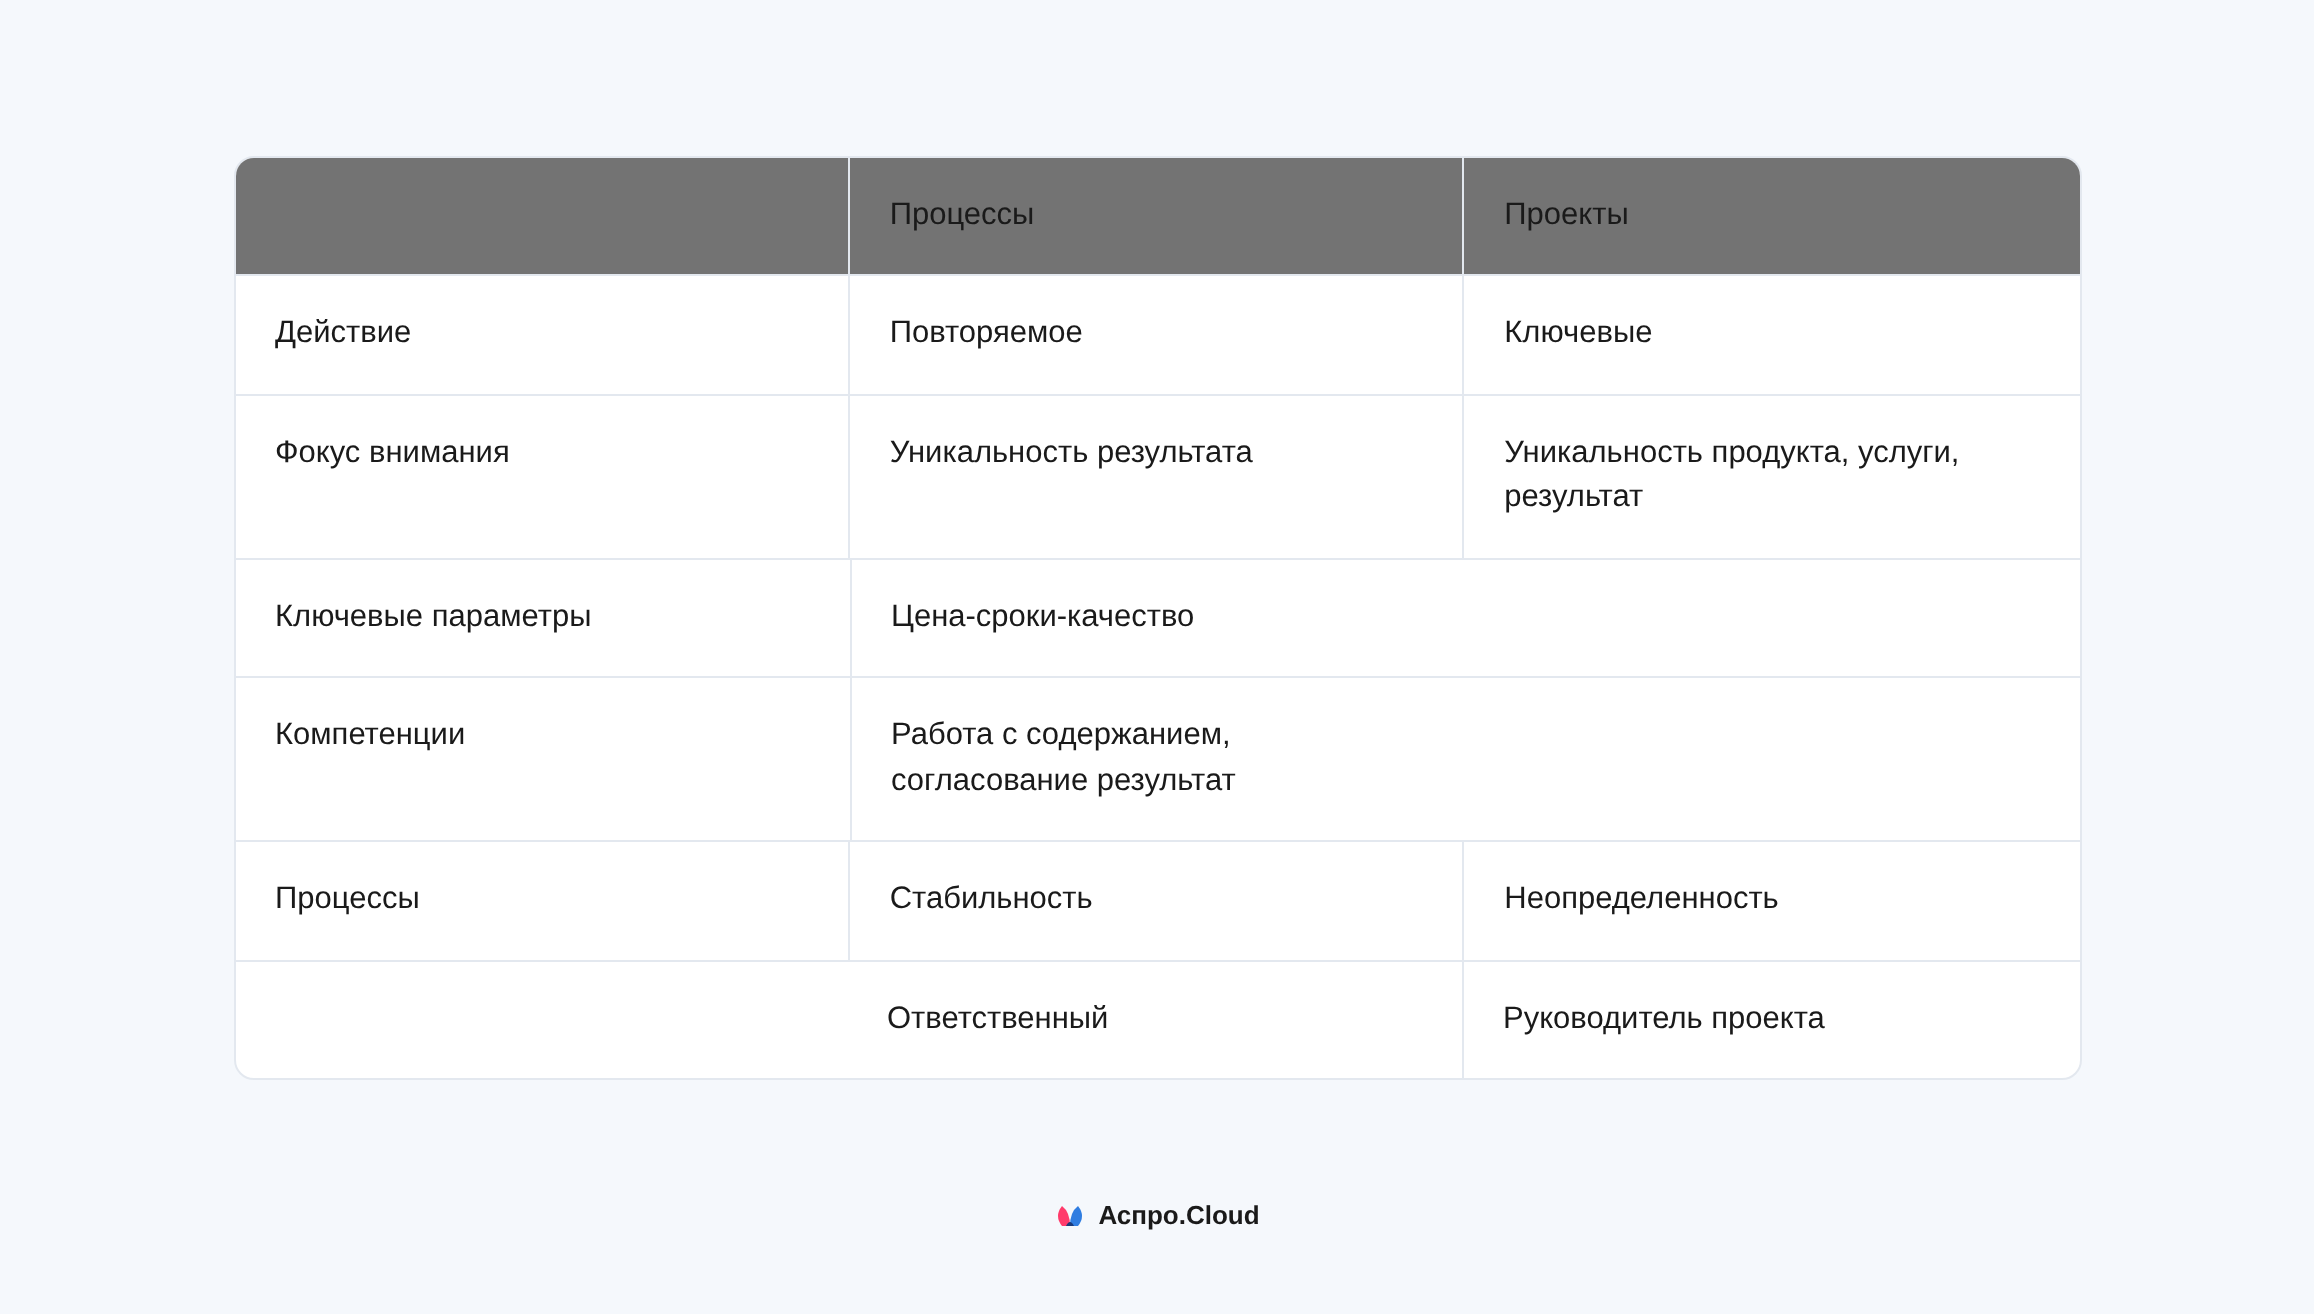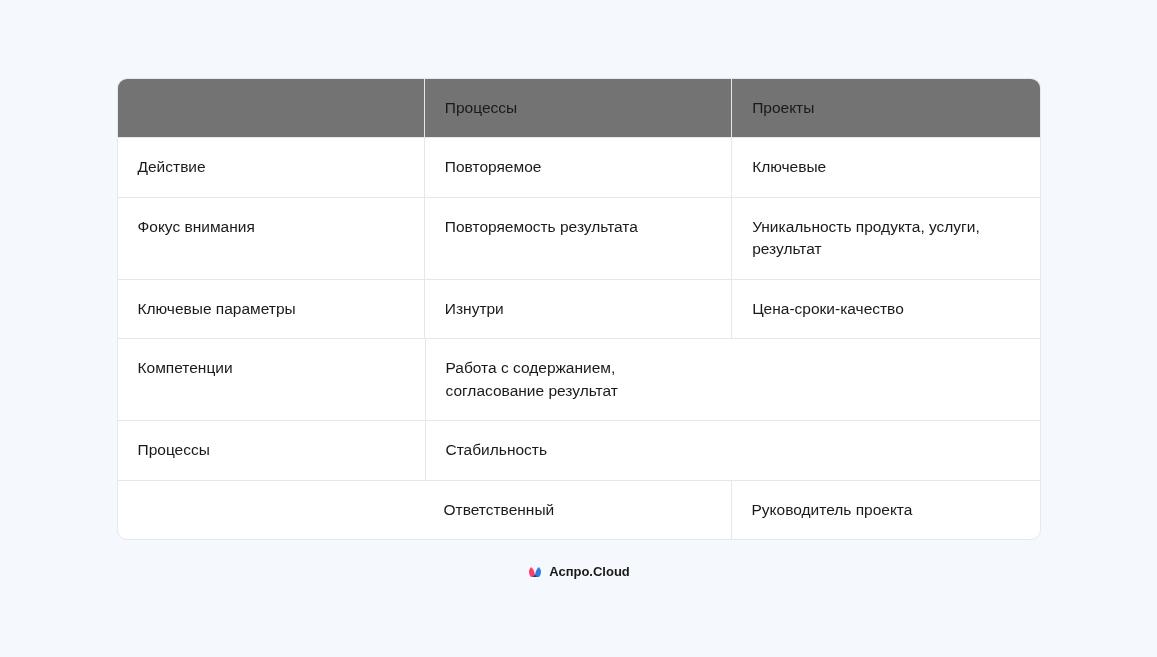--- a/index.html
+++ b/index.html
@@ -31,21 +31,21 @@
     line-height: 1.45;
     border-right: 1px solid #e3e8ef;
   }
   .cell:last-child { border-right: none; }
   .col-a { width: 308px; }
   .col-b { width: 308px; }
   .col-c { width: 308px; }
   .header-row { background: #737373; }
   .header-row .cell { font-weight: 400; }
   .brand {
-    margin-top: 24px;
+    margin-top: 60px;
     display: flex;
     align-items: center;
     gap: 6px;
     font-size: 13px;
     font-weight: 600;
     color: #1a1a1a;
   }
   .brand svg { display: block; }
 </style>
 </head>
@@ -57,35 +57,35 @@
     <div class="cell col-b">Процессы</div>
     <div class="cell col-c">Проекты</div>
   </div>
   <div class="row">
     <div class="cell col-a">Действие</div>
     <div class="cell col-b">Повторяемое</div>
     <div class="cell col-c">Ключевые</div>
   </div>
   <div class="row">
     <div class="cell col-a">Фокус внимания</div>
-    <div class="cell col-b">Повторяемость результата</div>
+    <div class="cell col-b">Уникальность результата</div>
     <div class="cell col-c">Уникальность продукта, услуги, результат</div>
   </div>
   <div class="row">
     <div class="cell col-a">Ключевые параметры</div>
-    <div class="cell col-b">Изнутри</div>
     <div class="cell col-c">Цена-сроки-качество</div>
   </div>
   <div class="row">
     <div class="cell col-a">Компетенции</div>
     <div class="cell col-c">Работа с содержанием, согласование результат</div>
   </div>
   <div class="row">
     <div class="cell col-a">Процессы</div>
     <div class="cell col-b">Стабильность</div>
+    <div class="cell col-c">Неопределенность</div>
   </div>
   <div class="row">
     <div class="cell col-a">Ответственный</div>
     <div class="cell col-c">Руководитель проекта</div>
   </div>
 </div>
 
 <div class="brand">
   <span>
     <svg width="16" height="14" viewBox="0 0 16 14">

